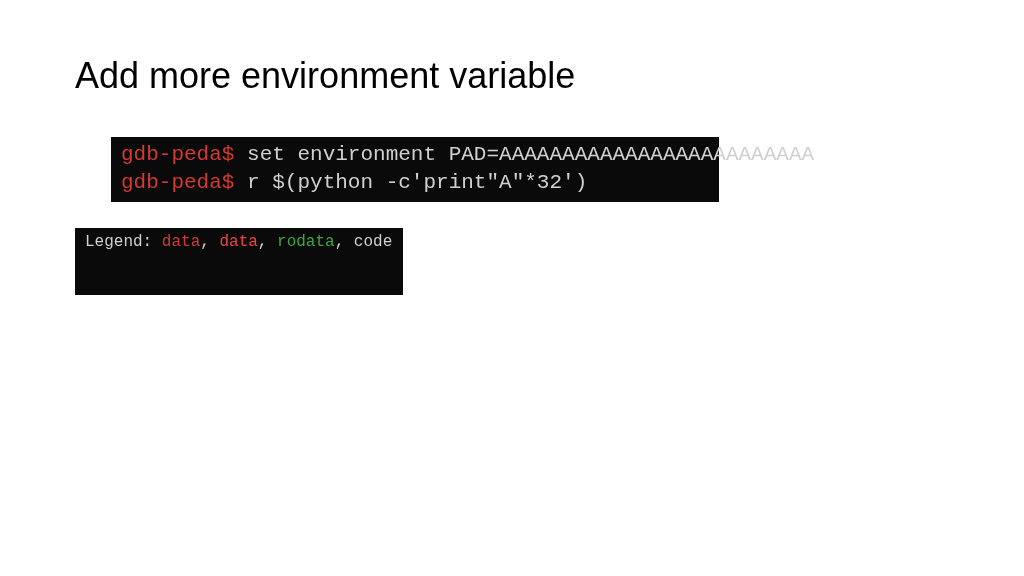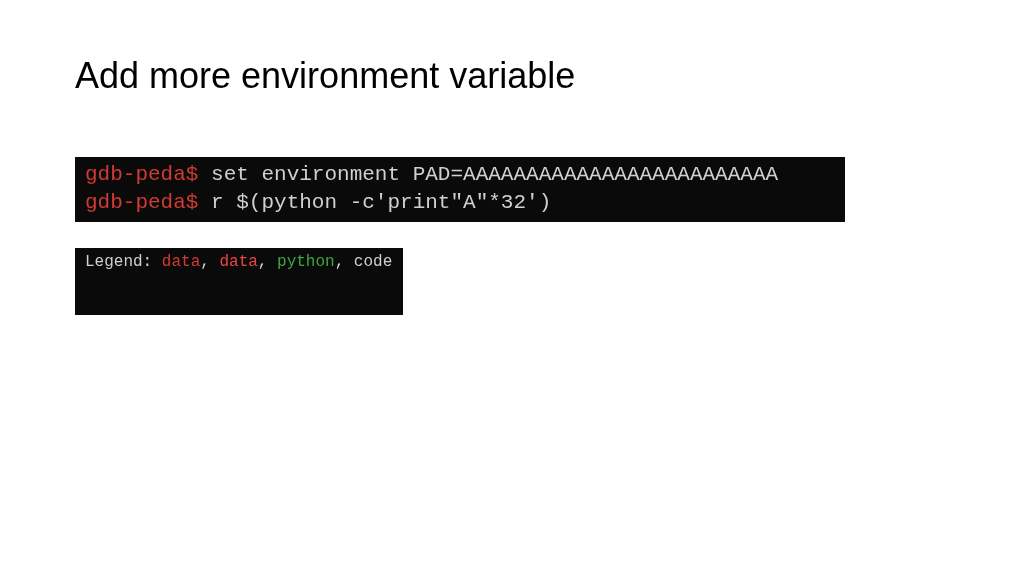--- a/index.html
+++ b/index.html
@@ -10,32 +10,33 @@
       font-family: "Segoe UI", Arial, sans-serif;
       overflow: hidden;
     }
     .slide {
       padding: 55px 75px;
     }
     .title {
       font-size: 36px;
       font-weight: 400;
       color: #000000;
-      margin-bottom: 60px;
+      margin-bottom: 40px;
     }
     .terminal-block {
       background: #0a0a0a;
       padding: 4px 10px;
       font-family: "Consolas", "Courier New", monospace;
       font-size: 21px;
       line-height: 1.35;
       display: inline-block;
     }
     .terminal-block-1 {
-      width: 770px;
+      width: 608px;
+      margin-left: 36px;
     }
     .terminal-block-2 {
       margin-top: 26px;
       width: 328px;
       font-size: 16px;
       line-height: 1.3;
       position: relative;
     }
     .t-white { color: #d0d0d0; }
     .t-red { color: #d23a32; }
@@ -52,16 +53,16 @@
 
 <div class="slide">
   <h1 class="title">Add more environment variable</h1>
 
   <div class="terminal-block terminal-block-1">
     <div class="line"><span class="t-red">gdb-peda$</span><span class="t-white"> set environment PAD=AAAAAAAAAAAAAAAAAAAAAAAAA</span></div>
     <div class="line"><span class="t-red">gdb-peda$</span><span class="t-white"> r $(python -c'print"A"*32')</span></div>
   </div>
 
   <div class="terminal-block terminal-block-2 clip">
-    <div class="line"><span class="t-white">Legend:</span><span class="t-red"> data</span><span class="t-white">, </span><span class="t-blue">data</span><span class="t-white">, </span><span class="t-green">python</span><span class="t-white">, </span><span class="t-white">code</span></div>
+    <div class="line"><span class="t-white">Legend:</span><span class="t-red"> data</span><span class="t-white">, </span><span class="t-blue">data</span><span class="t-white">, </span><span class="t-green">rodata</span><span class="t-white">, </span><span class="t-white">code</span></div>
     <div class="line"></div>
   </div>
 </div>
 
 </body></html>

